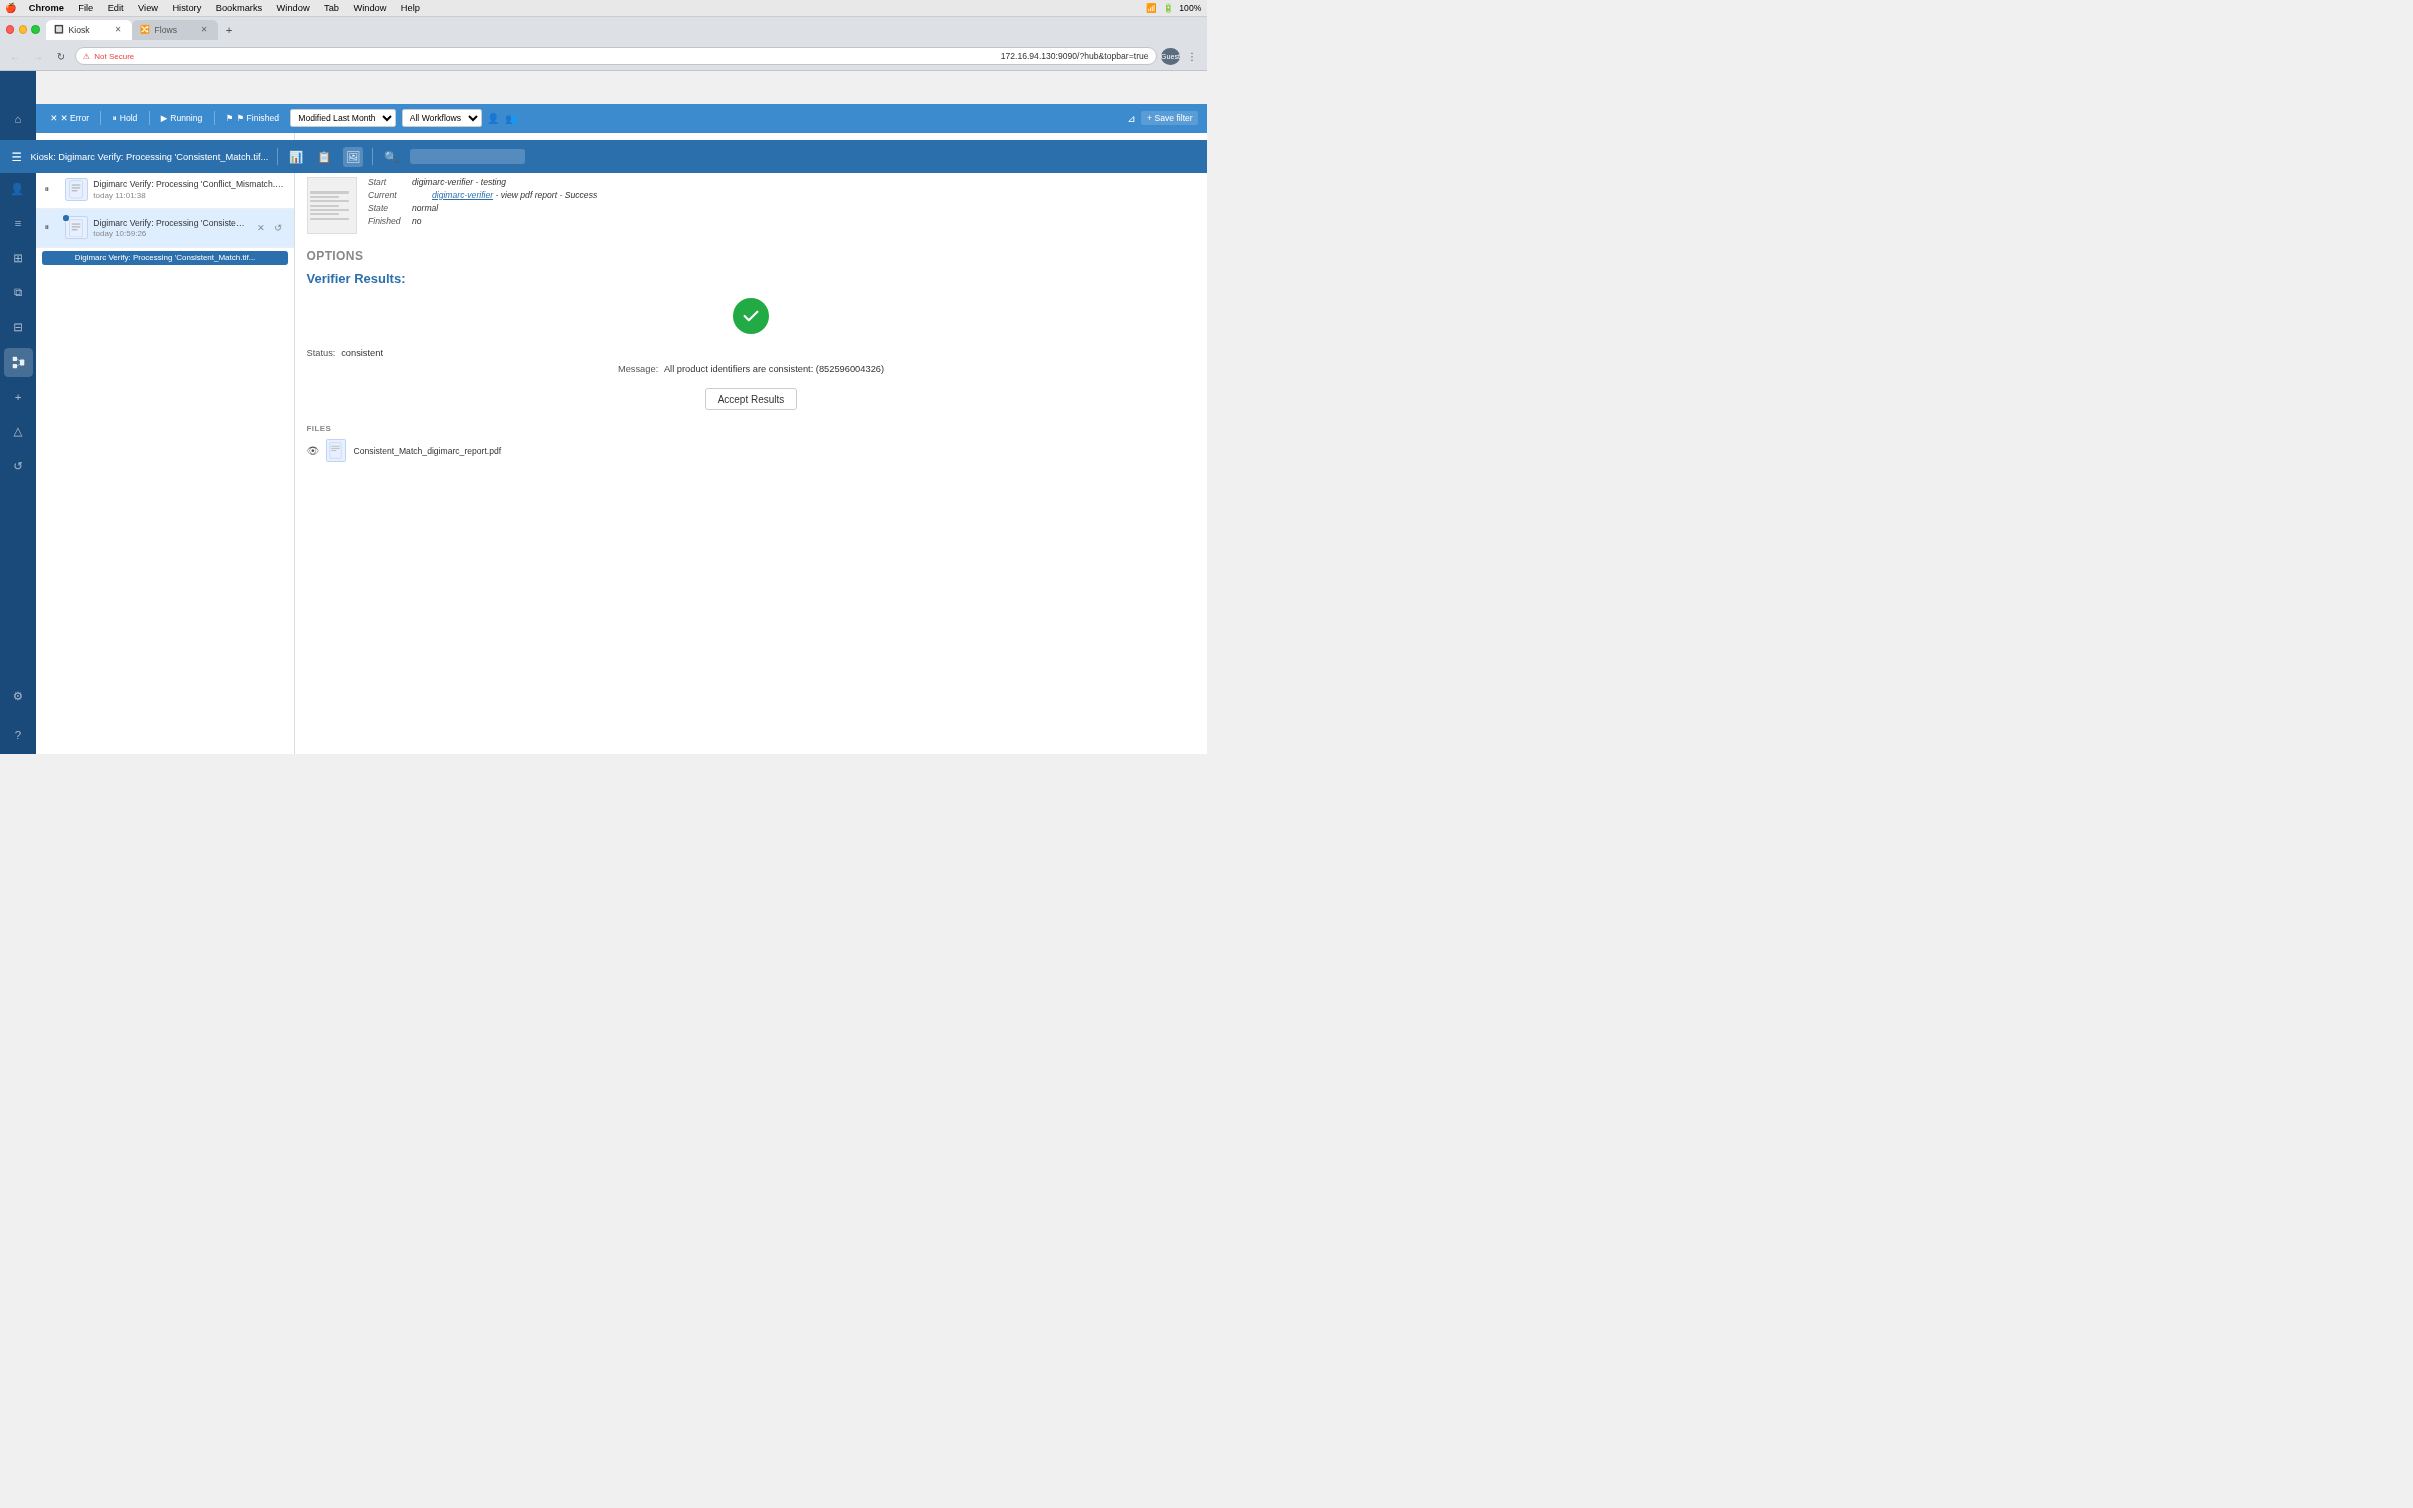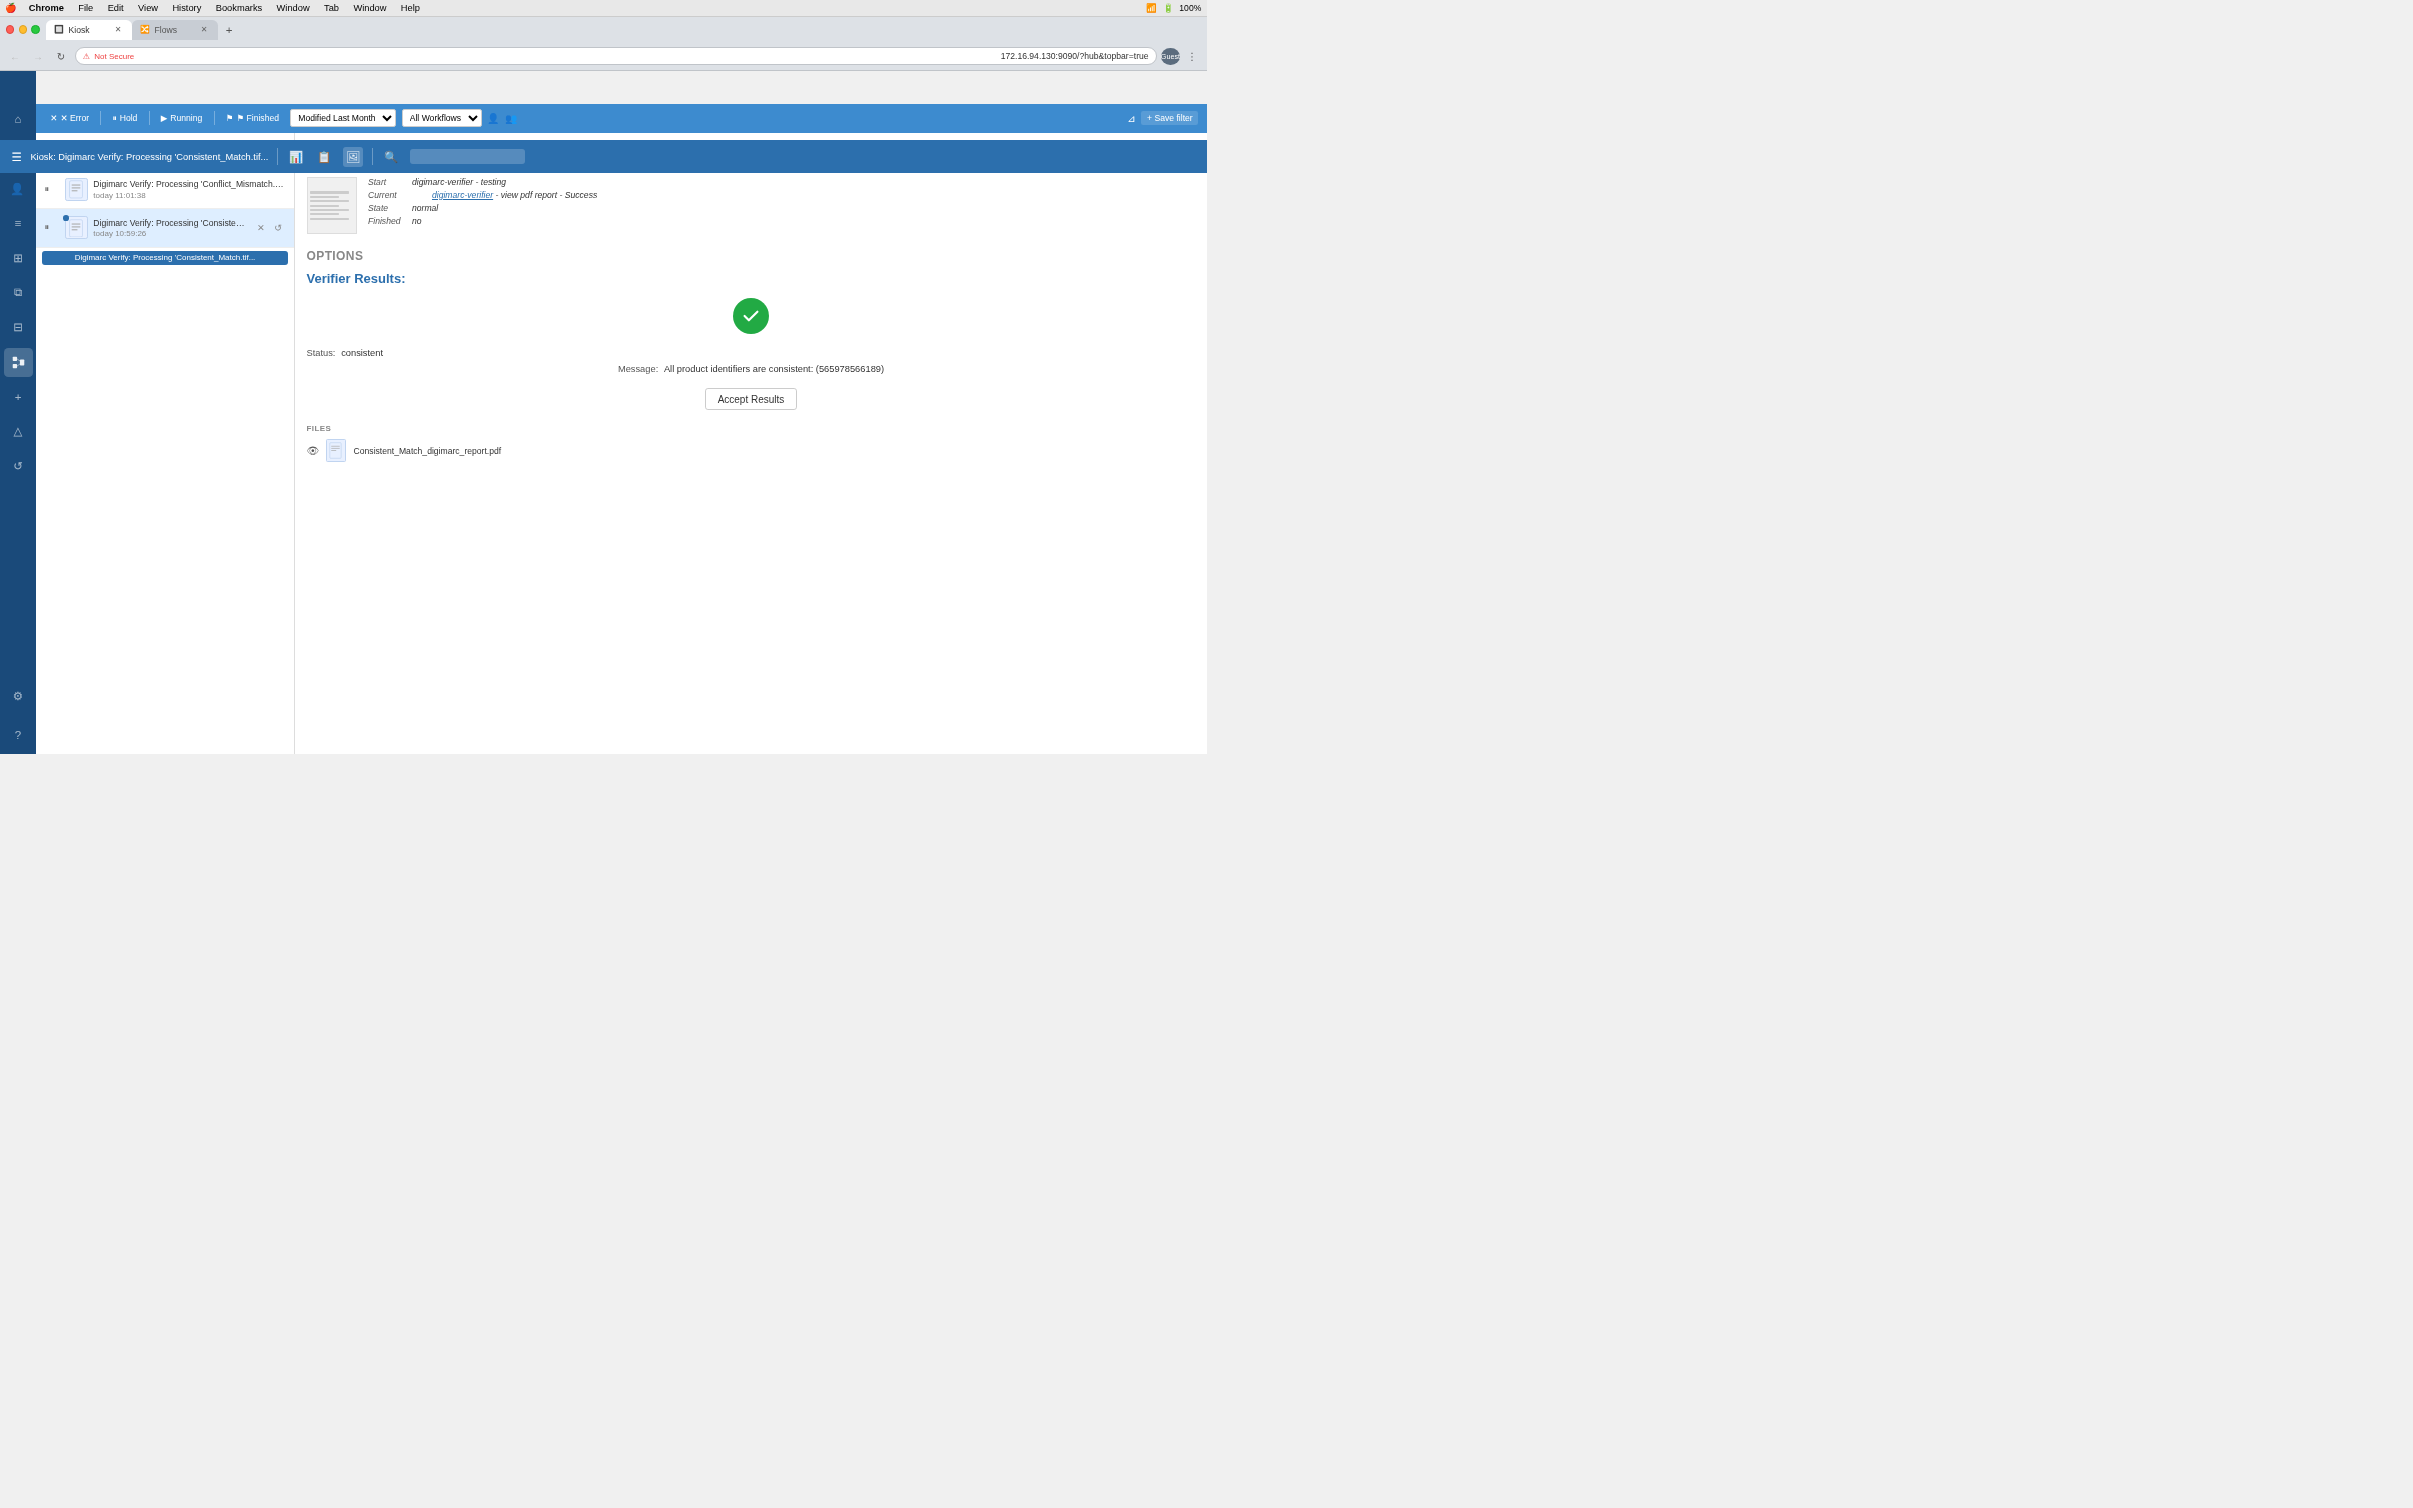--- a/index.html
+++ b/index.html
@@ -567,21 +567,21 @@
           </svg>
         </div>
 
         <div class="status-row">
           <span class="status-label">Status:</span>
           <span class="status-value">consistent</span>
         </div>
 
         <div class="message-row">
           <span class="message-label">Message:</span>
-          <span class="message-value">All product identifiers are consistent: (565978566189)</span>
+          <span class="message-value">All product identifiers are consistent: (852596004326)</span>
         </div>
 
         <button class="accept-btn">Accept Results</button>
 
         <div class="files-label">FILES</div>
         <div class="file-row">
           <span class="file-eye">👁</span>
           <div class="file-icon">
             <svg width="14.4" height="17" viewBox="0 0 20 24">
               <rect x="1" y="1" width="16" height="22" rx="1" fill="#e8f0ff" stroke="#c0d4f0"></rect>

